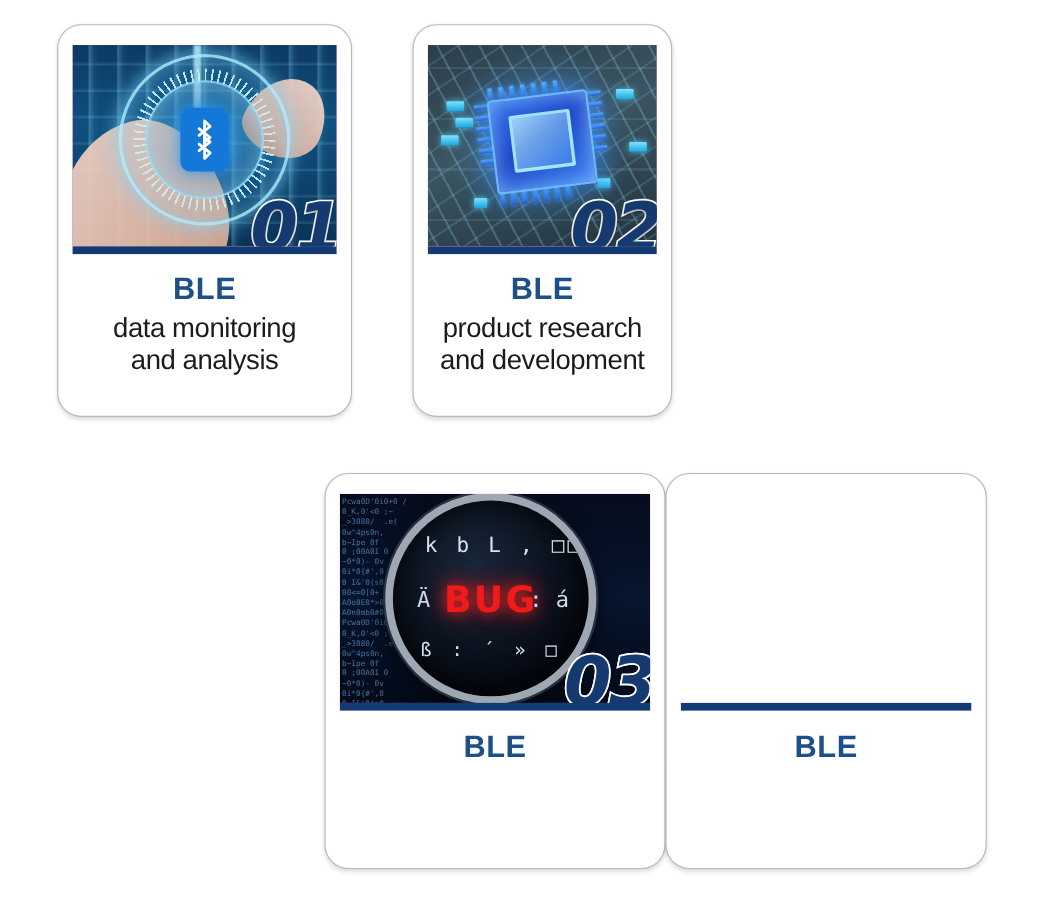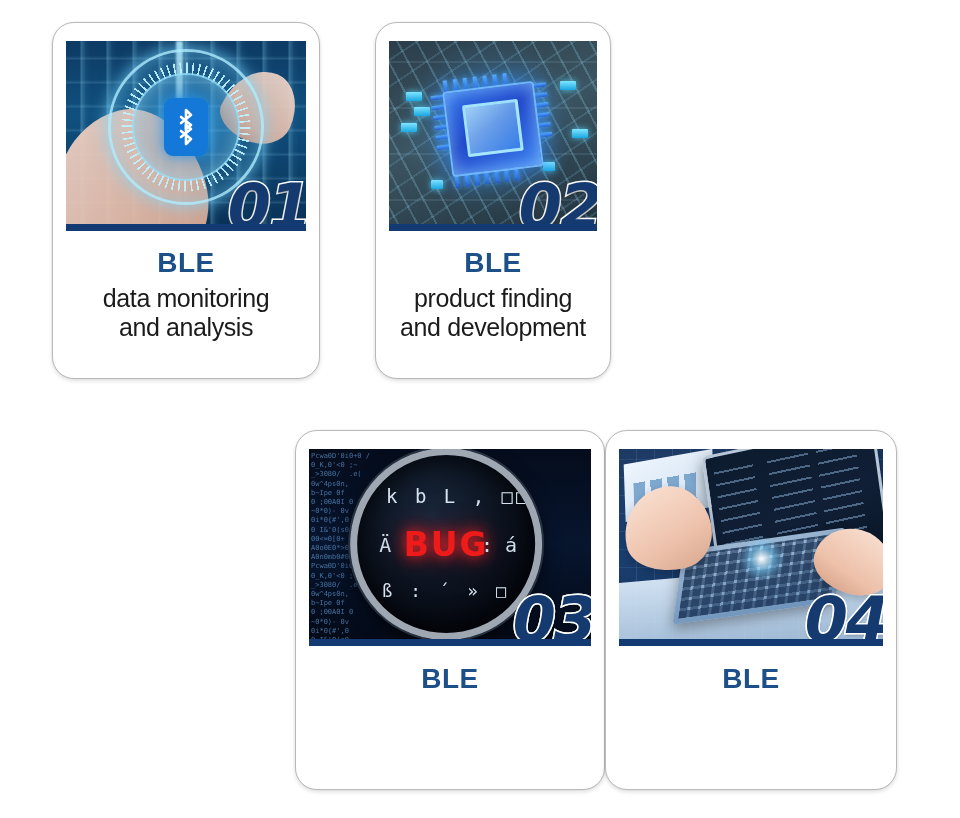--- a/index.html
+++ b/index.html
@@ -509,21 +509,21 @@
             <i style="left:76px; top:2px; width:4px; height:14px;"></i>
           </div>
           <div class="chip"></div>
         </div>
       </div>
       <div class="badge">02</div>
     </div>
     <div class="rule"></div>
     <div class="caption">
       <div class="ble">BLE</div>
-      <div class="desc">product finding
+      <div class="desc">product research
 and development</div>
     </div>
   </div>
 
   <div class="card card-3">
     <div class="media">
       <div class="photo">
         <div class="ill-bug">
           <div class="code">Pcwa0D'0i0+0 /
 0_K,0'&lt;0 ;~
@@ -558,40 +558,19 @@
       </div>
       <div class="badge">03</div>
     </div>
     <div class="rule"></div>
     <div class="caption">
       <div class="ble">BLE</div>
     </div>
   </div>
 
   <div class="card card-4">
-    <div class="media">
-      <div class="photo">
-        <div class="ill-laptop">
-          <div class="grid"></div>
-          <div class="desk"></div>
-          <div class="paper">
-              <div class="bars"></div>
-            </div>
-          <div class="screen">
-              <div class="lines"></div>
-            </div>
-          <div class="keyboard">
-              <div class="keys"></div>
-            </div>
-          <div class="hand-l"></div>
-          <div class="hand-r"></div>
-          <div class="spark"></div>
-        </div>
-      </div>
-      <div class="badge">04</div>
-    </div>
     <div class="rule"></div>
     <div class="caption">
       <div class="ble">BLE</div>
     </div>
   </div>
 
 </div>
 
 </body></html>

